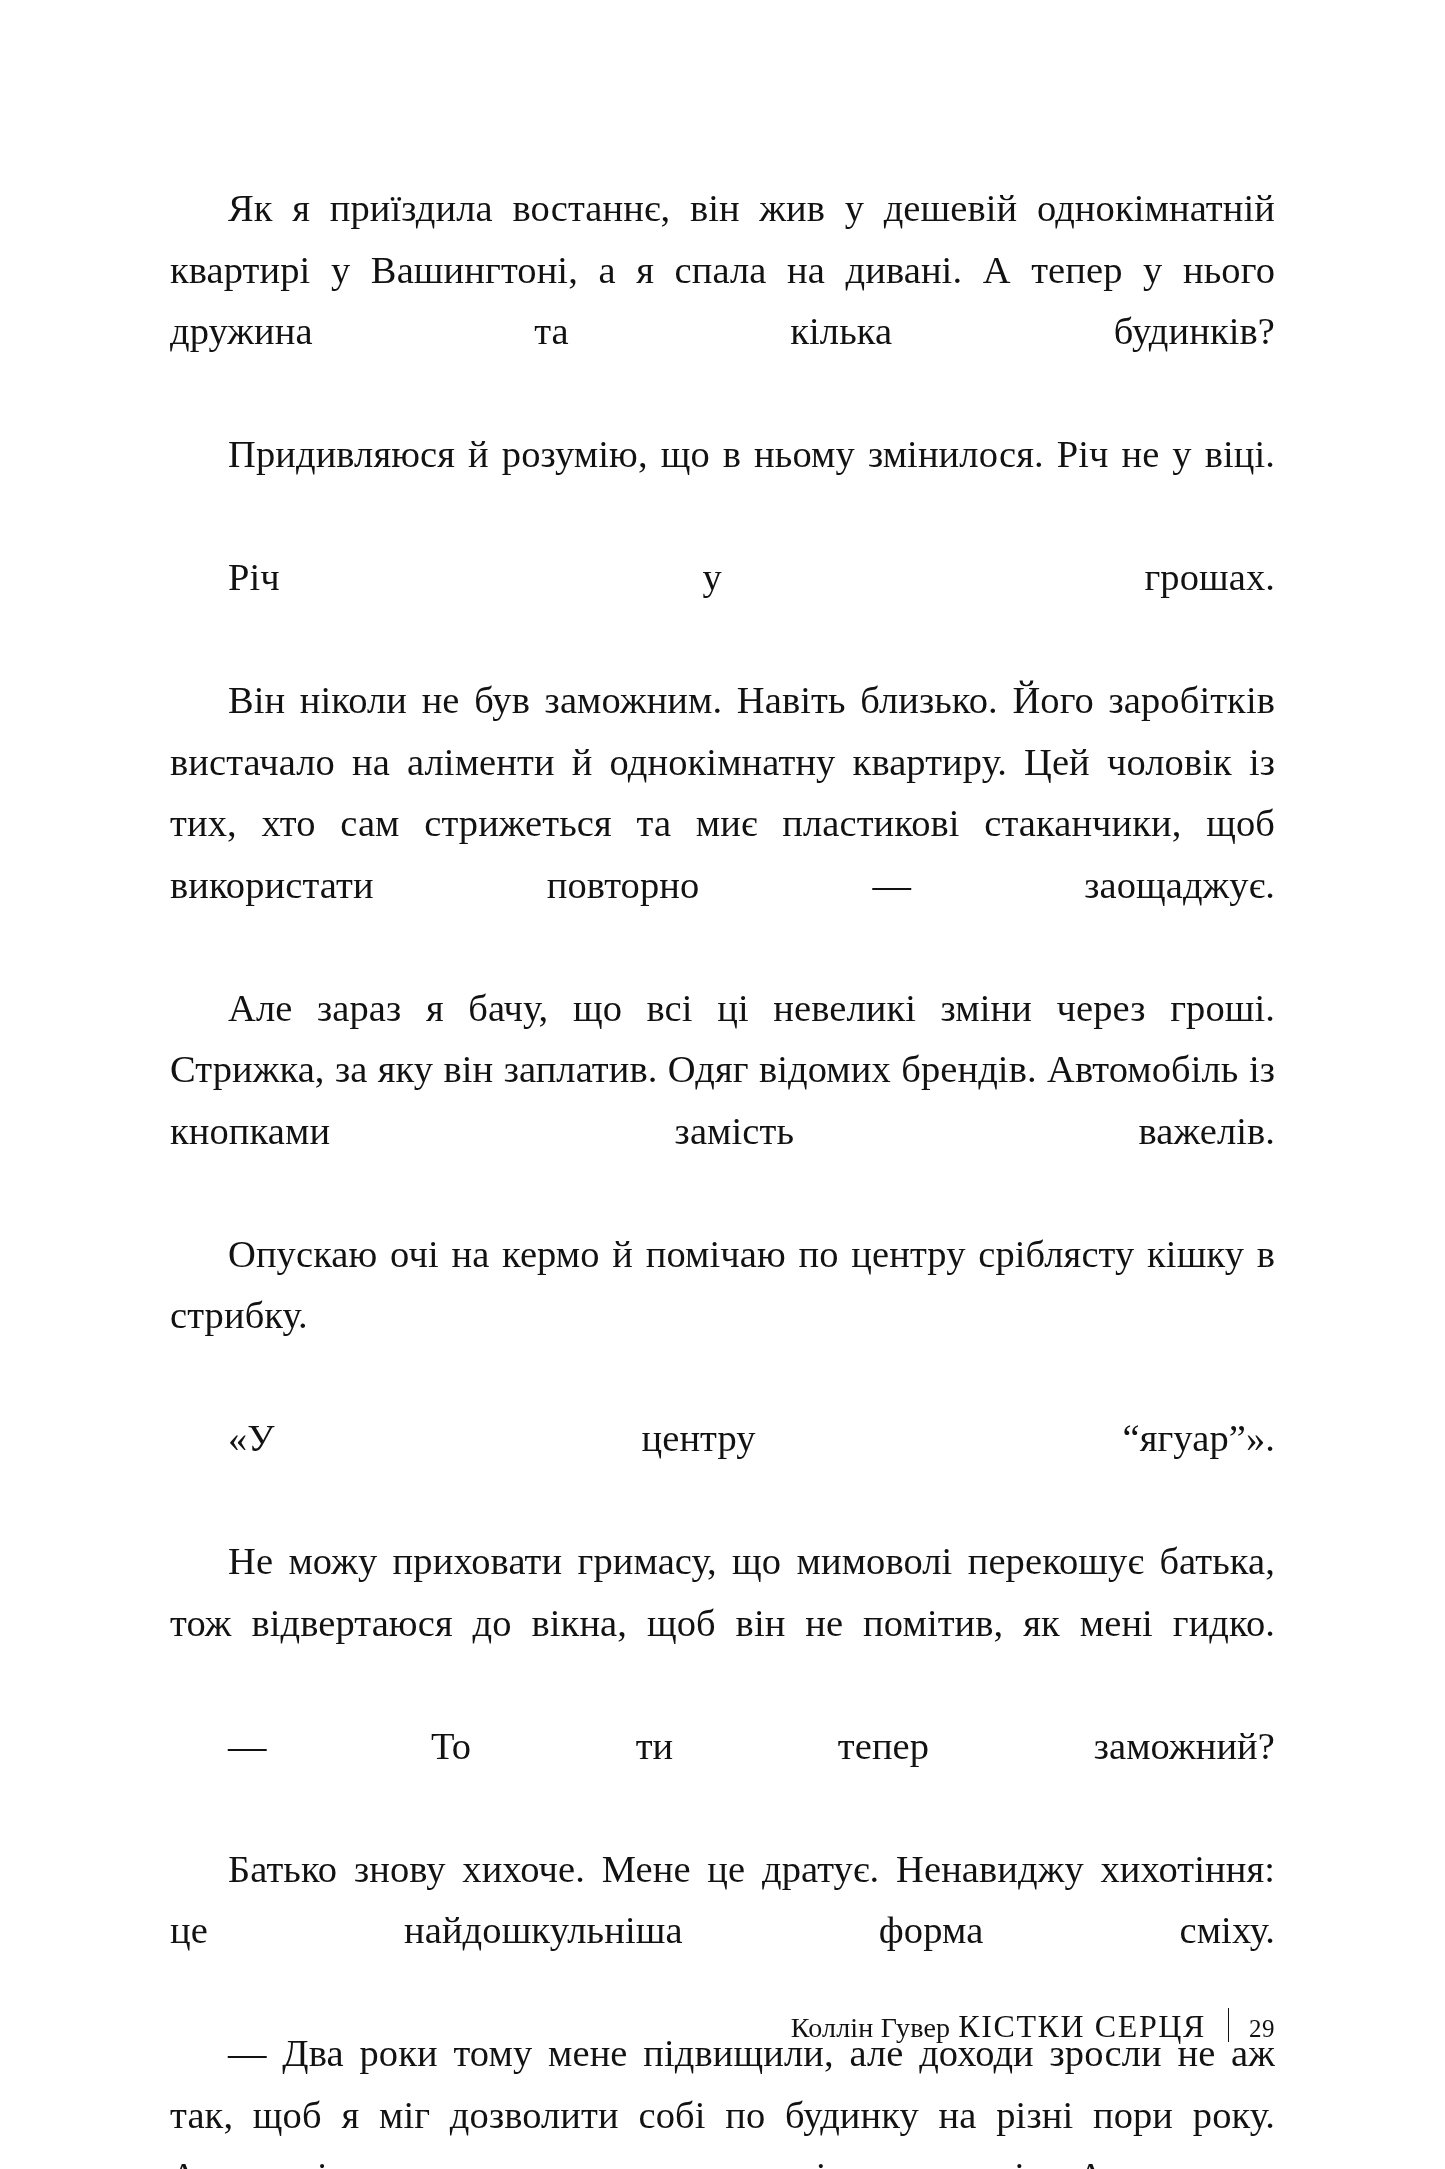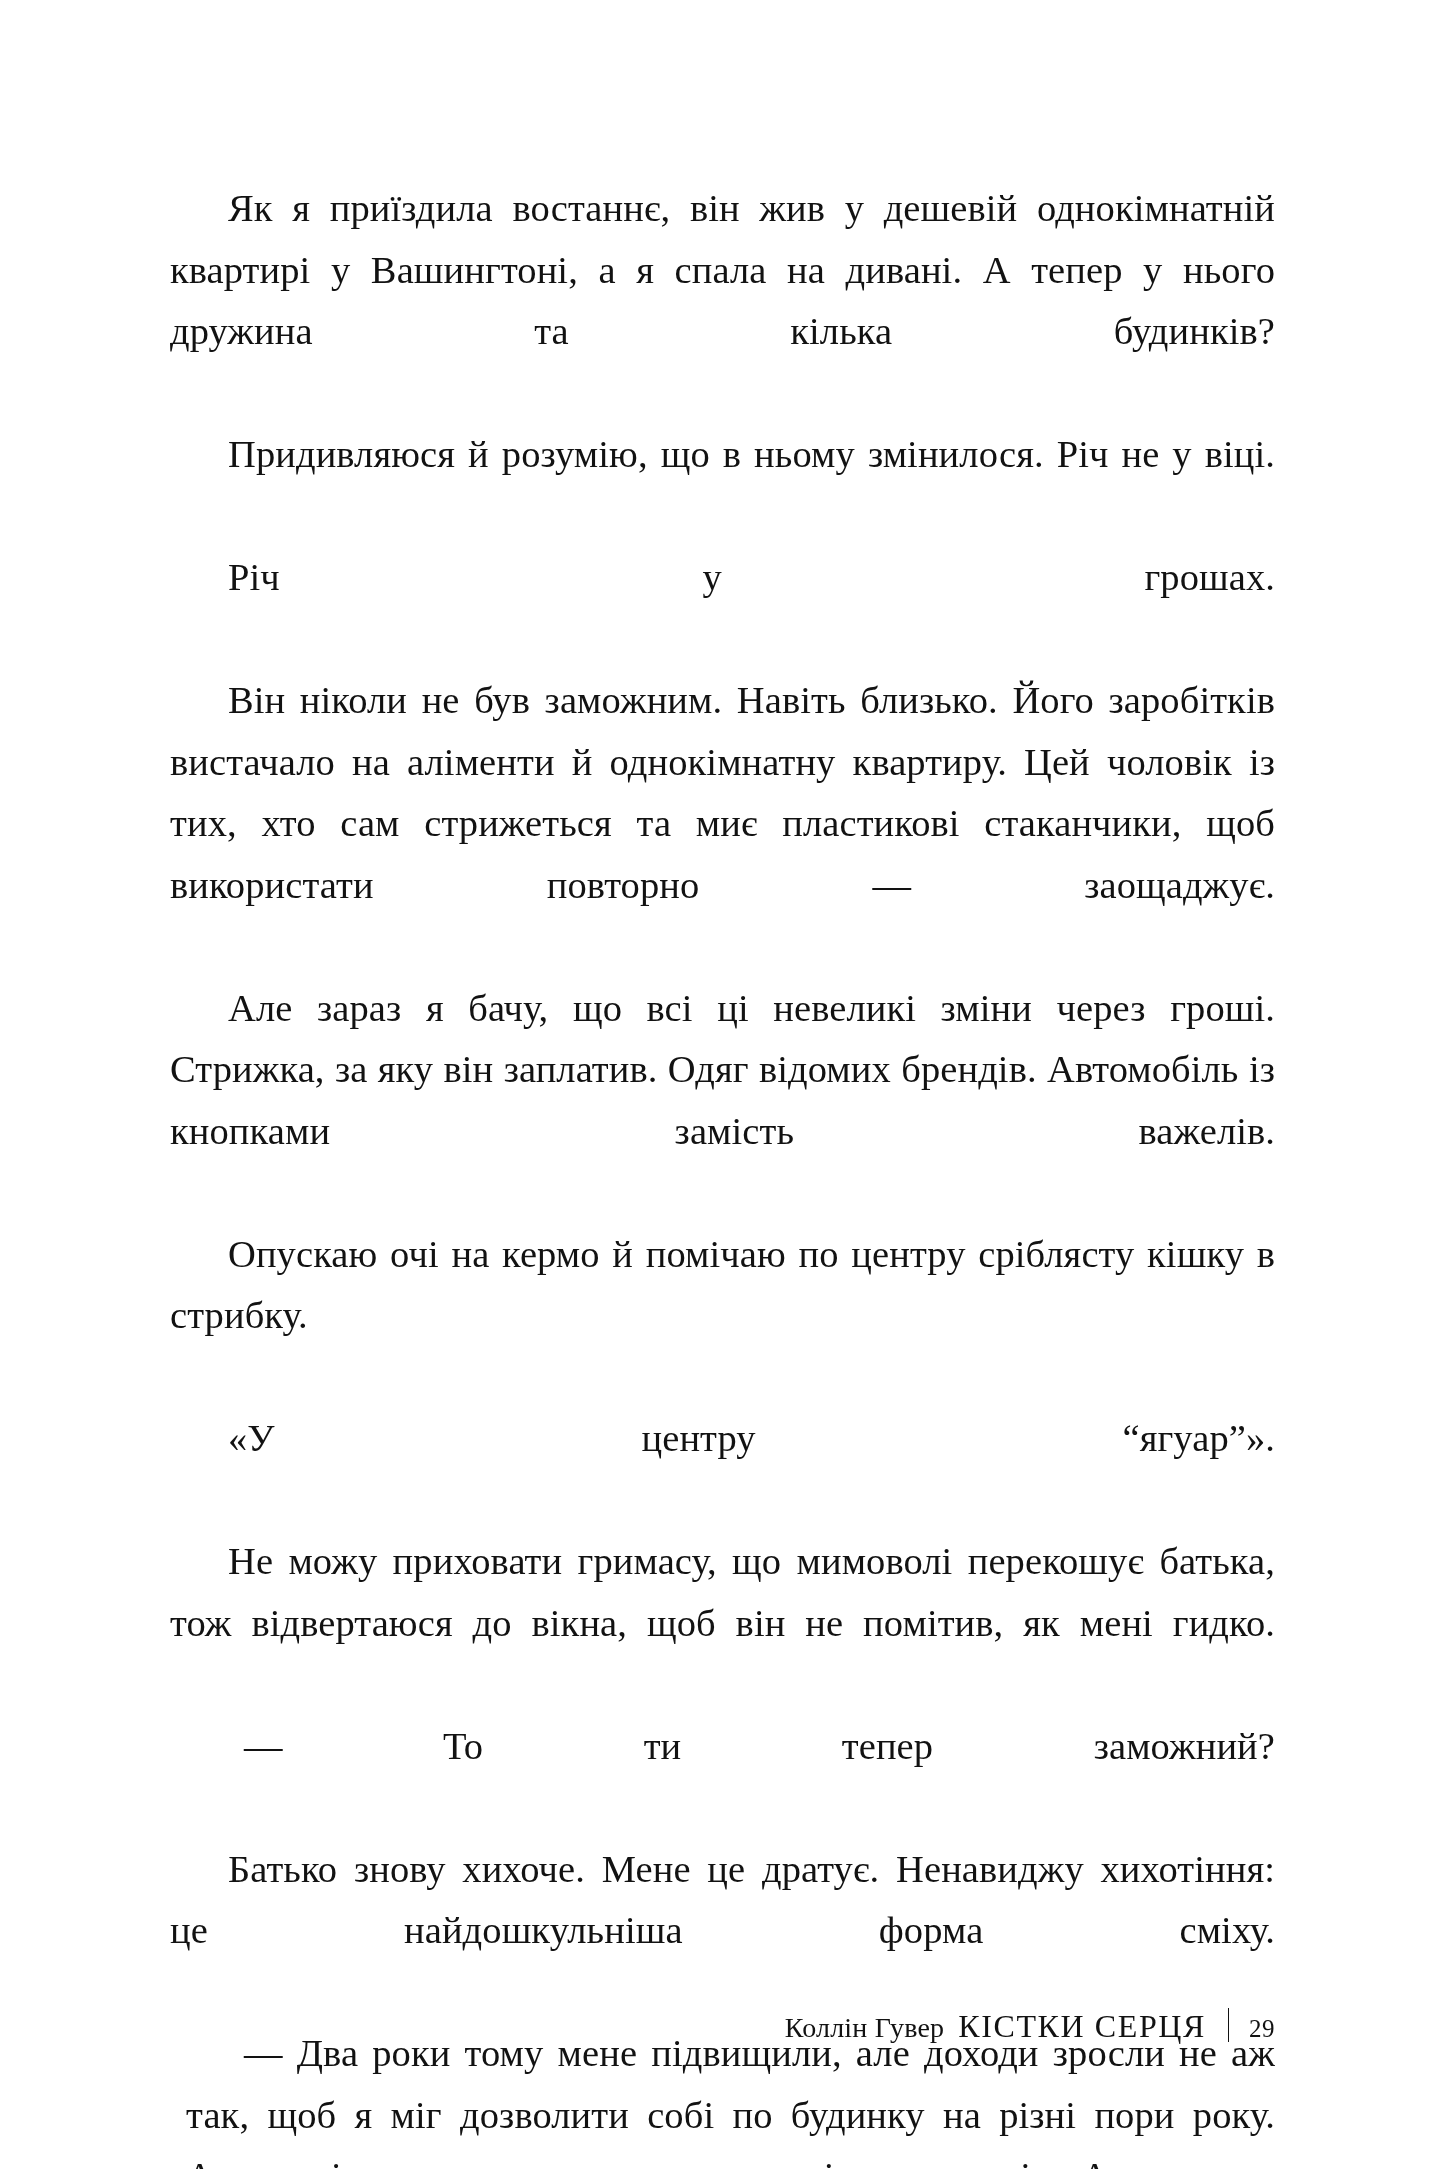--- a/index.html
+++ b/index.html
@@ -41,21 +41,20 @@
     letter-spacing: 0.1px;
     word-spacing: 0.5px;
     hyphens: manual;
   }
 
   p.para.italic {
   }
 
   p.para.dialogue {
     text-indent: 58px;
-    margin-left: 16px;
   }
 
   
   p.para::after {
     content: "";
     display: inline-block;
     width: 100%;
   }
 
   .footer {
@@ -73,21 +72,21 @@
 
   .footer .author {
     font-size: 28px;
     letter-spacing: 0.2px;
   }
 
   .footer .title {
     font-style: normal;
     font-size: 32px;
     letter-spacing: 1.6px;
-    margin-left: 14px;
+    margin-left: 8px;
   }
 
   .footer .sep {
     display: inline-block;
     width: 1px;
     height: 34px;
     background: #121212;
     margin: 0 20px 0 22px;
     position: relative;
     top: 5px;

